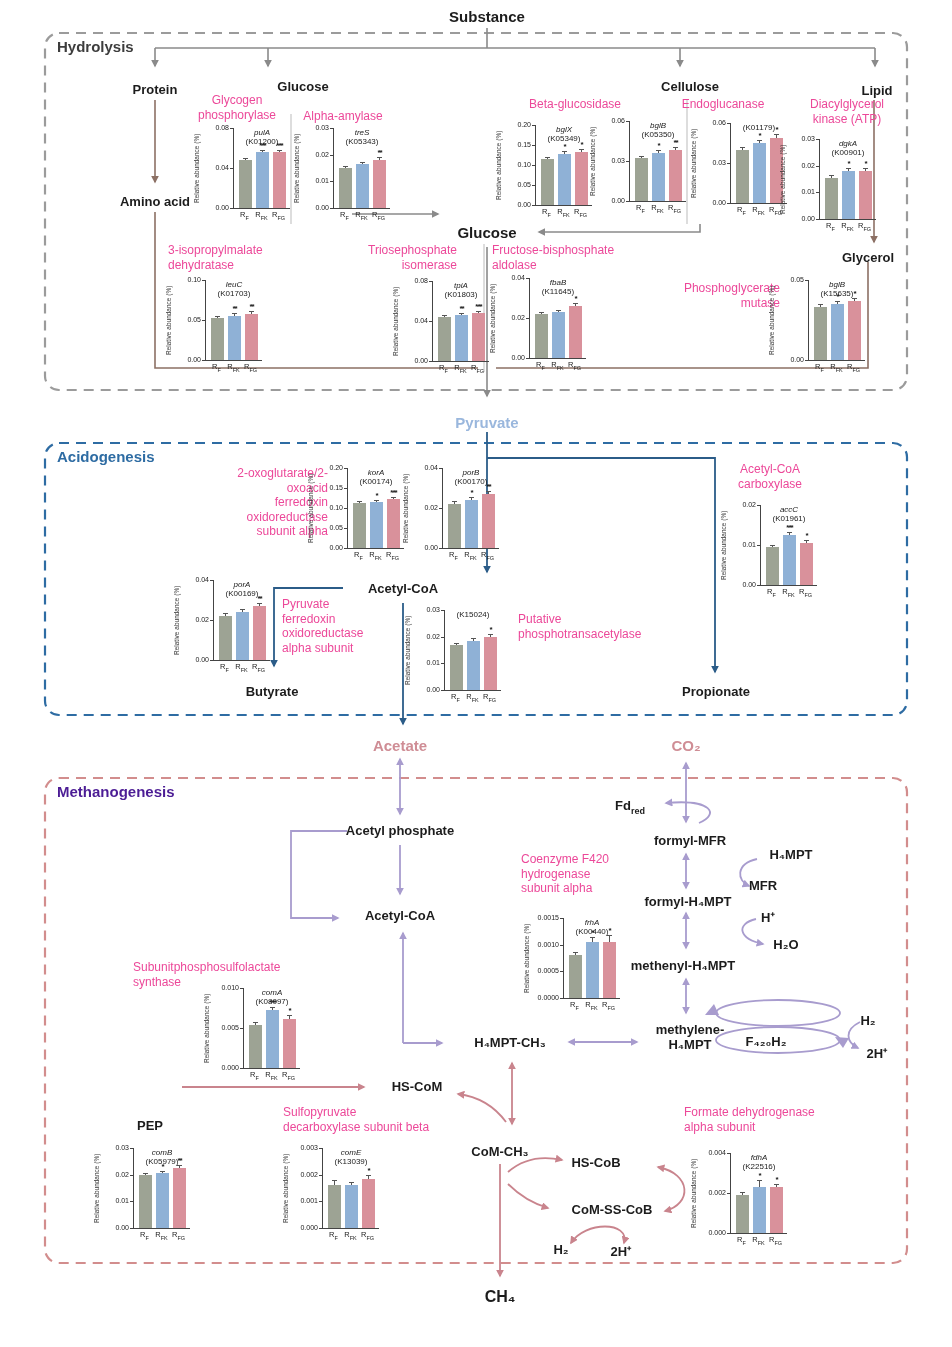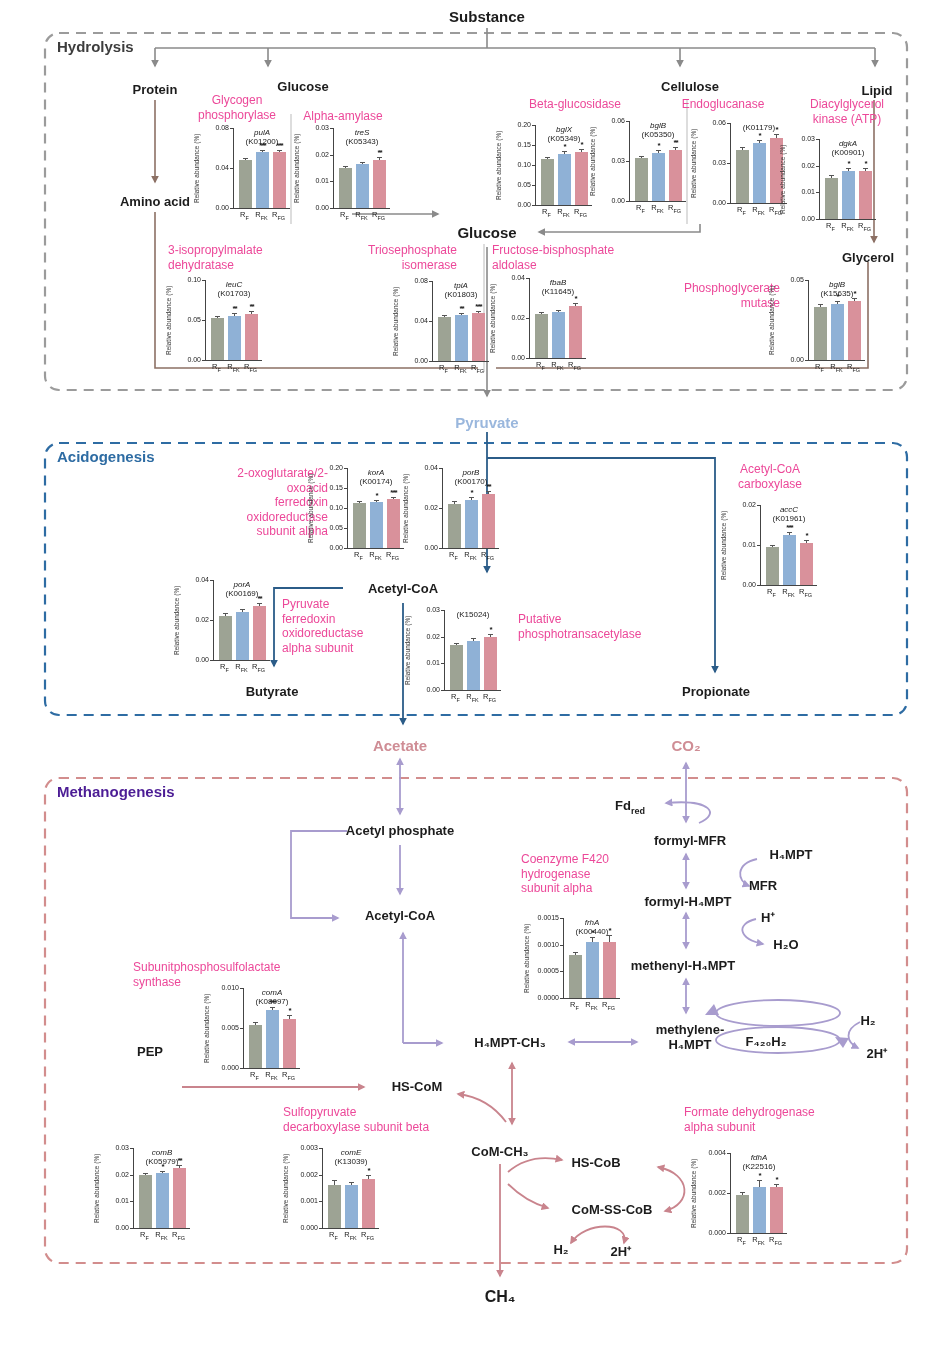--- a/index.html
+++ b/index.html
@@ -160,21 +160,21 @@
   <div class="node" style="left:768px;top:908px">H⁺</div>
   <div class="node" style="left:786px;top:937px">H₂O</div>
   <div class="node" style="left:400px;top:908px">Acetyl-CoA</div>
   <div class="node" style="left:683px;top:958px">methenyl-H₄MPT</div>
   <div class="node two" style="left:690px;top:1022px">methylene-
 H₄MPT</div>
   <div class="node" style="left:766px;top:1034px">F₄₂₀H₂</div>
   <div class="node" style="left:868px;top:1013px">H₂</div>
   <div class="node" style="left:877px;top:1044px">2H⁺</div>
   <div class="node" style="left:510px;top:1035px">H₄MPT-CH₃</div>
-  <div class="node" style="left:150px;top:1044px">PEP</div>
+  <div class="node" style="left:150px;top:1118px">PEP</div>
   <div class="node" style="left:417px;top:1079px">HS-CoM</div>
   <div class="node" style="left:500px;top:1144px">CoM-CH₃</div>
   <div class="node" style="left:596px;top:1155px">HS-CoB</div>
   <div class="node" style="left:612px;top:1202px">CoM-SS-CoB</div>
   <div class="node" style="left:561px;top:1242px">H₂</div>
   <div class="node" style="left:621px;top:1242px">2H⁺</div>
   <div class="node huge" style="left:500px;top:1288px">CH₄</div>
 
   <div class="enz ctr" style="left:178px;top:93px;width:118px">Glycogen
 phosphorylase</div>

